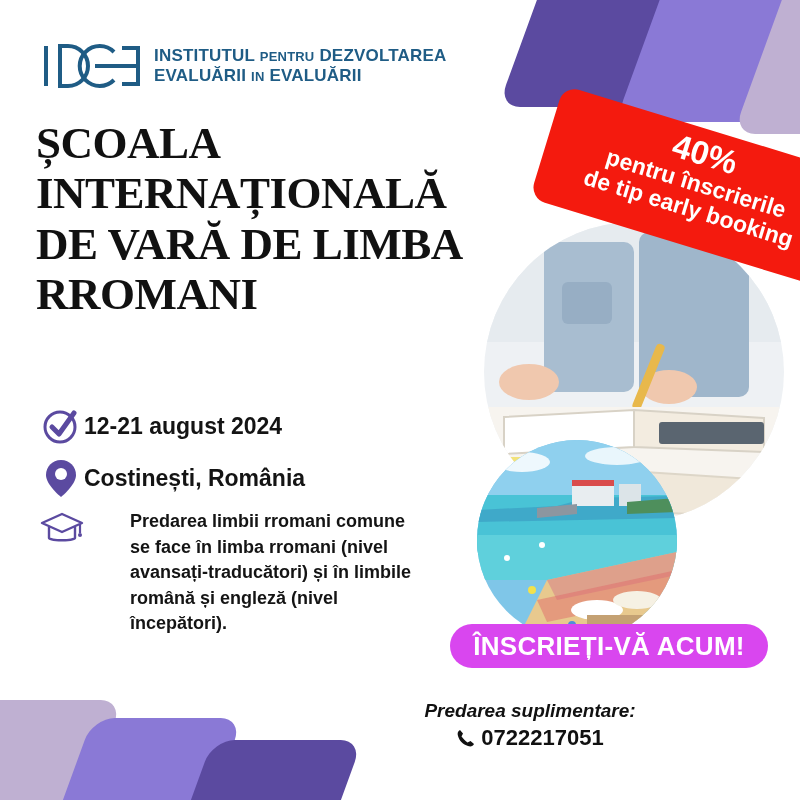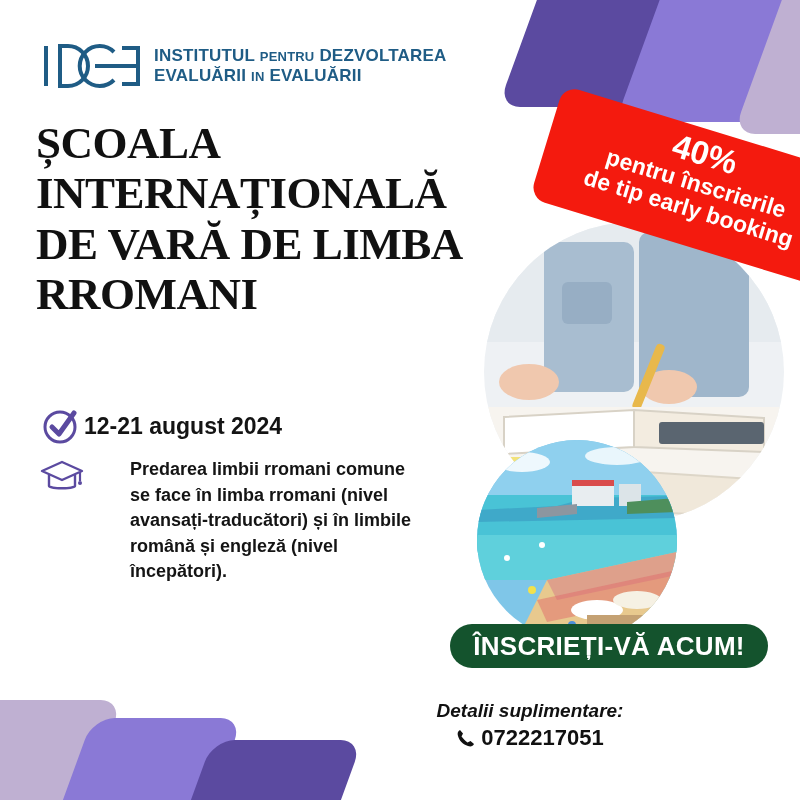--- a/index.html
+++ b/index.html
@@ -147,21 +147,21 @@
     line-height: 1.12;
   }
 
   
   .cta {
     position: absolute;
     top: 624px;
     left: 450px;
     width: 318px;
     height: 44px;
-    background: #14532d;
+    background: #d946ef;
     border-radius: 22px;
     color: #ffffff;
     font-size: 26px;
     font-weight: bold;
     display: flex;
     align-items: center;
     justify-content: center;
     border: none;
     cursor: pointer;
     letter-spacing: .3px;
@@ -239,20 +239,27 @@
   <div class="info-list">
 
     <div class="info-row">
       <svg class="info-icon" viewBox="0 0 42 42">
         <circle cx="20" cy="22" r="15" fill="none" stroke="#5B4AA0" stroke-width="3"></circle>
         <path d="M12 22 L19 29 L34 8" fill="none" stroke="#5B4AA0" stroke-width="5" stroke-linecap="round" stroke-linejoin="round"></path>
       </svg>
       <div class="info-text">12-21 august 2024</div>
     </div>
 
+    <div class="info-row">
+      <svg class="info-icon" viewBox="0 0 42 42">
+        <path d="M21 3 C12 3 6 10 6 18 C6 28 21 40 21 40 C21 40 36 28 36 18 C36 10 30 3 21 3 Z" fill="#5B4AA0"></path>
+        <circle cx="21" cy="17" r="6" fill="#ffffff"></circle>
+      </svg>
+      <div class="info-text">Costinești, România</div>
+    </div>
 
     <div class="info-row info-row-para">
       <svg class="info-icon" viewBox="0 0 44 34">
         <path d="M22 3 L42 12 L22 21 L2 12 Z" fill="none" stroke="#5B4AA0" stroke-width="2.4" stroke-linejoin="round"></path>
         <path d="M9 16 L9 27 C9 30 35 30 35 27 L35 16" fill="none" stroke="#5B4AA0" stroke-width="2.4" stroke-linejoin="round"></path>
         <line x1="40" y1="13" x2="40" y2="22" stroke="#5B4AA0" stroke-width="2.2"></line>
         <circle cx="40" cy="24" r="2" fill="#5B4AA0"></circle>
       </svg>
       <div class="info-text">Predarea limbii rromani comune se face în limba rromani (nivel avansați-traducători) și în limbile română și engleză (nivel începători).</div>
     </div>
@@ -309,21 +316,21 @@
 
   <div class="ribbon">
     <div class="ribbon-pct">40%</div>
     <div class="ribbon-l1">pentru înscrierile</div>
     <div class="ribbon-l2">de tip early booking</div>
   </div>
 
   <button class="cta">ÎNSCRIEȚI-VĂ ACUM!</button>
 
   <div class="contact">
-    <div class="contact-label">Detalii suplimentare:</div>
+    <div class="contact-label">Predarea suplimentare:</div>
     <div class="contact-phone-row">
       <svg class="phone-icon" viewBox="0 0 20 20">
         <path d="M4 2 C2 3 1 5 2 8 C3.5 13 7 16.5 12 18 C15 19 17 18 18 16 L14.5 13 L11.5 14.5 C9.5 13 7 10.5 5.5 8.5 L7 5.5 Z" fill="#111111"></path>
       </svg>
       <div class="contact-phone">0722217051</div>
     </div>
   </div>
 
 </div>
 

